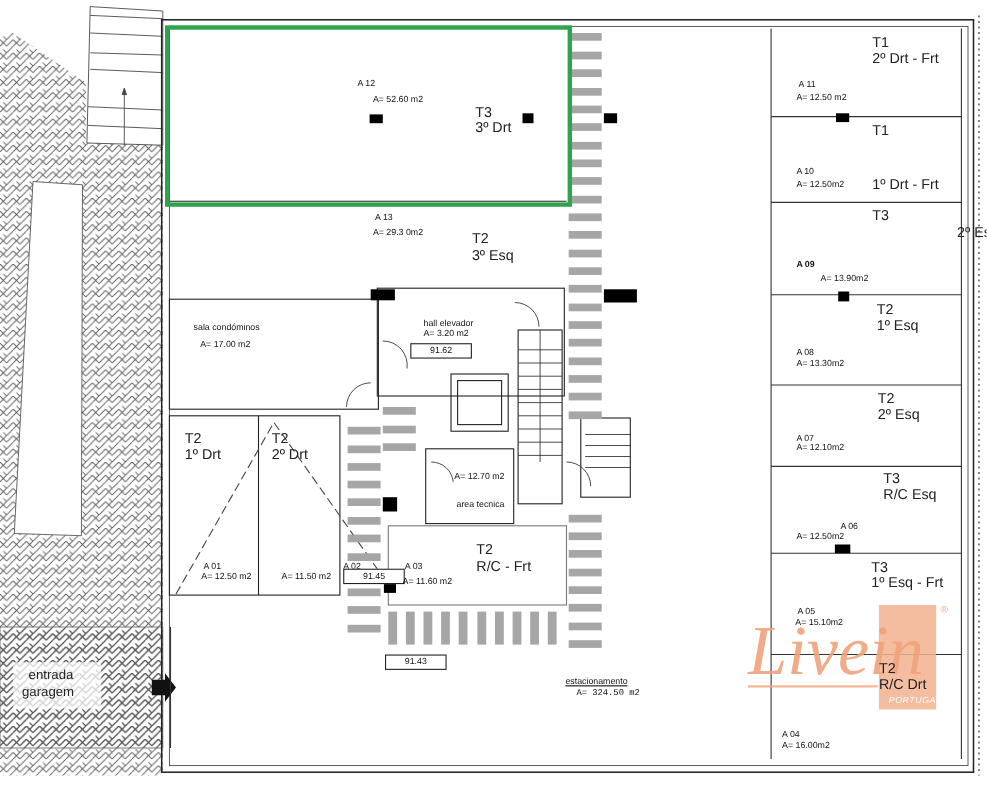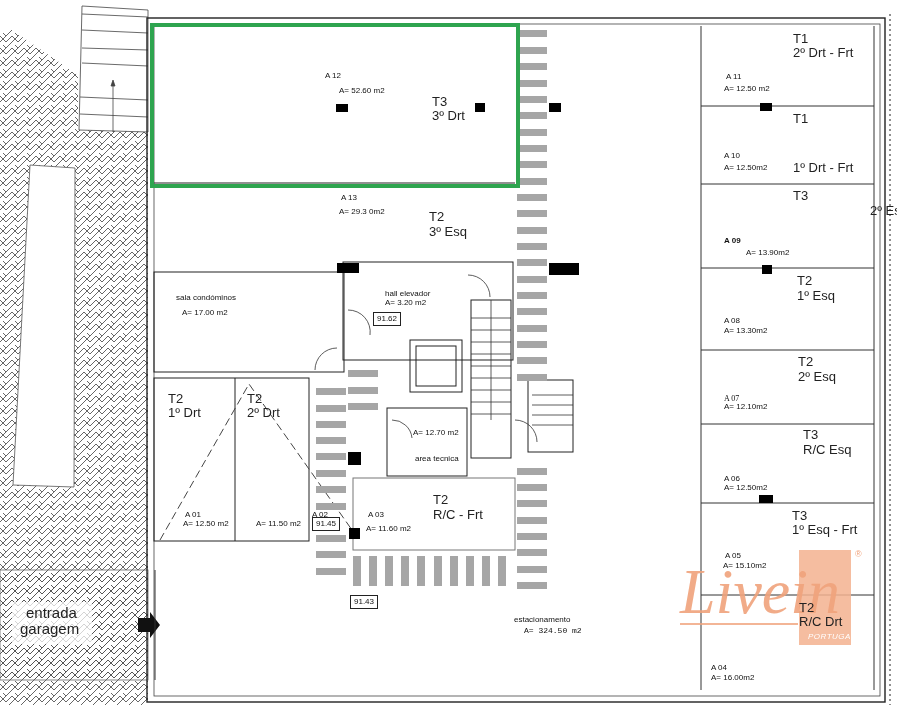--- a/index.html
+++ b/index.html
@@ -1,23 +1,23 @@
 <!DOCTYPE html>
 <html><head>
 <meta charset="utf-8">
 <style>
   html, body { margin: 0; padding: 0; background: #ffffff; }
   body { width: 897px; height: 720px; position: relative; overflow: hidden; font-family: "Liberation Sans", sans-serif; color: #111; }
   .abs { position: absolute; }
   svg.plan { position: absolute; left: 0; top: 0; }
   .small { font-size: 8px; line-height: 10px; color: #111; white-space: nowrap; }
   .big { font-size: 13px; line-height: 14px; color: #222; white-space: nowrap; }
-  .elev { font-size: 8px; border: 1px solid #222; background: #fff; padding: 1px 3px; line-height: 10px; }
+  .elev { font-size: 8px; border: 1px solid #222; background: #fff; padding: 1px 17px; line-height: 10px; }
   .unit { cursor: pointer; }
-  .garage-label { font-size: 15px; line-height: 16px; color: #222; text-align: left; }
+  .garage-label { font-size: 12px; line-height: 16px; color: #222; text-align: left; }
   .logo-text { font-family: "Liberation Serif", serif; font-style: italic; font-size: 64px; color: #f0a37c; opacity: 0.9; line-height: 64px; }
   .logo-box { background: #f3b18f; opacity: 0.85; }
   .logo-portugal { font-family: "Liberation Sans", sans-serif; font-style: italic; font-size: 8px; color: #fff; letter-spacing: 0.5px; }
 </style>
 </head>
 <body>
 
 <svg class="plan" width="897" height="720" viewBox="0 0 897 720">
   <defs>
     <pattern id="herring" width="12" height="12" patternUnits="userSpaceOnUse">
@@ -210,21 +210,21 @@
 <div class="abs small" style="left:284px;top:510px;margin-left:28px;">A 02</div>
 <div class="abs small" style="left:256px;top:519px;">A= 11.50 m2</div>
 <div class="abs elev" style="left:312px;top:517px;">91.45</div>
 
 <div class="abs small" style="left:368px;top:510px;">A 03</div>
 <div class="abs small" style="left:366px;top:524px;">A= 11.60 m2</div>
 <div class="abs big" style="left:433px;top:493px;">T2</div>
 <div class="abs big" style="left:433px;top:508px;">R/C - Frt</div>
 <div class="abs elev" style="left:350px;top:595px;">91.43</div>
 
-<div class="abs small" style="left:514px;top:615px;">estacionamento</div>
+<div class="abs small" style="left:514px;top:615px;text-decoration:underline;">estacionamento</div>
 <div class="abs small" style="left:524px;top:626px;font-family:Liberation Mono, monospace;">A= 324.50 m2</div>
 
 <div class="abs big" style="left:793px;top:32px;">T1</div>
 <div class="abs big" style="left:793px;top:46px;text-align:right;">2º Drt - Frt</div>
 <div class="abs small" style="left:726px;top:72px;">A 11</div>
 <div class="abs small" style="left:724px;top:84px;">A= 12.50 m2</div>
 
 <div class="abs big" style="left:793px;top:112px;">T1</div>
 <div class="abs big" style="left:793px;top:127px;margin-top:34px;">1º Drt - Frt</div>
 <div class="abs small" style="left:724px;top:151px;">A 10</div>
@@ -235,26 +235,26 @@
 <div class="abs small" style="left:724px;top:236px;font-weight:bold;">A 09</div>
 <div class="abs small" style="left:724px;top:248px;margin-left:22px;">A= 13.90m2</div>
 
 <div class="abs big" style="left:797px;top:274px;">T2</div>
 <div class="abs big" style="left:797px;top:289px;">1º Esq</div>
 <div class="abs small" style="left:724px;top:316px;">A 08</div>
 <div class="abs small" style="left:724px;top:326px;">A= 13.30m2</div>
 
 <div class="abs big" style="left:798px;top:355px;">T2</div>
 <div class="abs big" style="left:798px;top:370px;">2º Esq</div>
-<div class="abs small" style="left:724px;top:394px;font-family:Liberation Serif, serif;">A 07</div>
+<div class="abs small" style="left:724px;top:394px;">A 07</div>
 <div class="abs small" style="left:724px;top:402px;">A= 12.10m2</div>
 
 <div class="abs big" style="left:803px;top:428px;">T3</div>
 <div class="abs big" style="left:803px;top:443px;">R/C Esq</div>
-<div class="abs small" style="left:724px;top:474px;">A 06</div>
+<div class="abs small" style="left:764px;top:474px;">A 06</div>
 <div class="abs small" style="left:724px;top:483px;">A= 12.50m2</div>
 
 <div class="abs big" style="left:792px;top:509px;">T3</div>
 <div class="abs big" style="left:792px;top:523px;">1º Esq - Frt</div>
 <div class="abs small" style="left:725px;top:551px;">A 05</div>
 <div class="abs small" style="left:723px;top:561px;">A= 15.10m2</div>
 
 <div class="abs logo-box" style="left:799px;top:550px;width:52px;height:95px;"></div>
 <div class="abs logo-text" style="left:680px;top:560px;">Livein</div>
 <div class="abs logo-portugal" style="left:808px;top:632px;">PORTUGAL</div>

